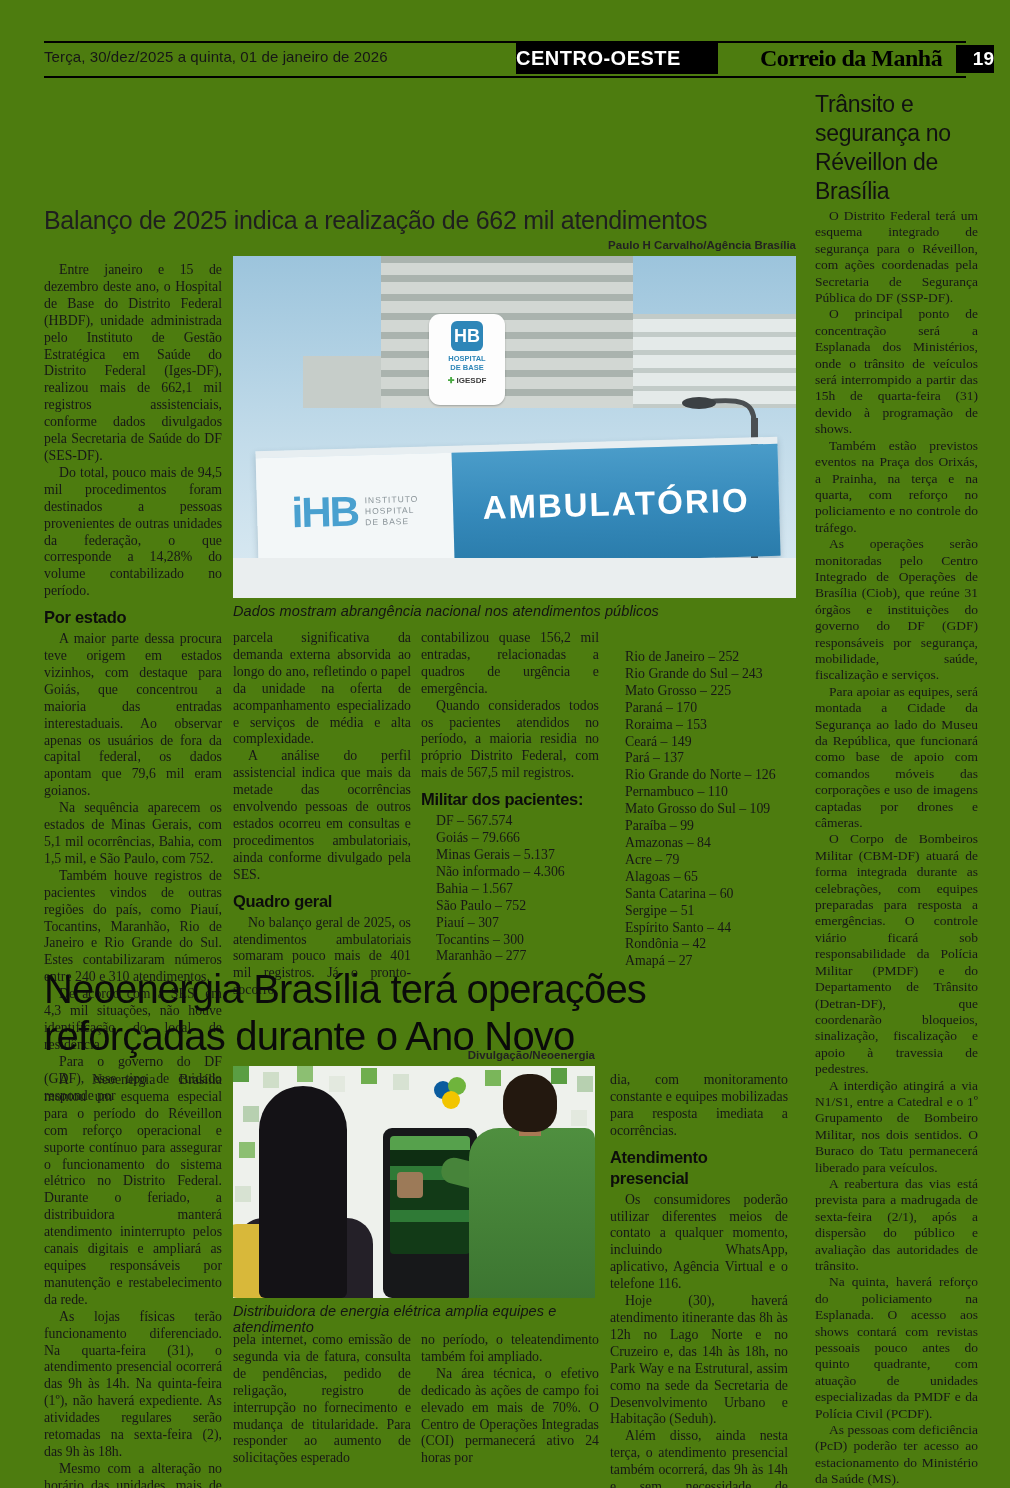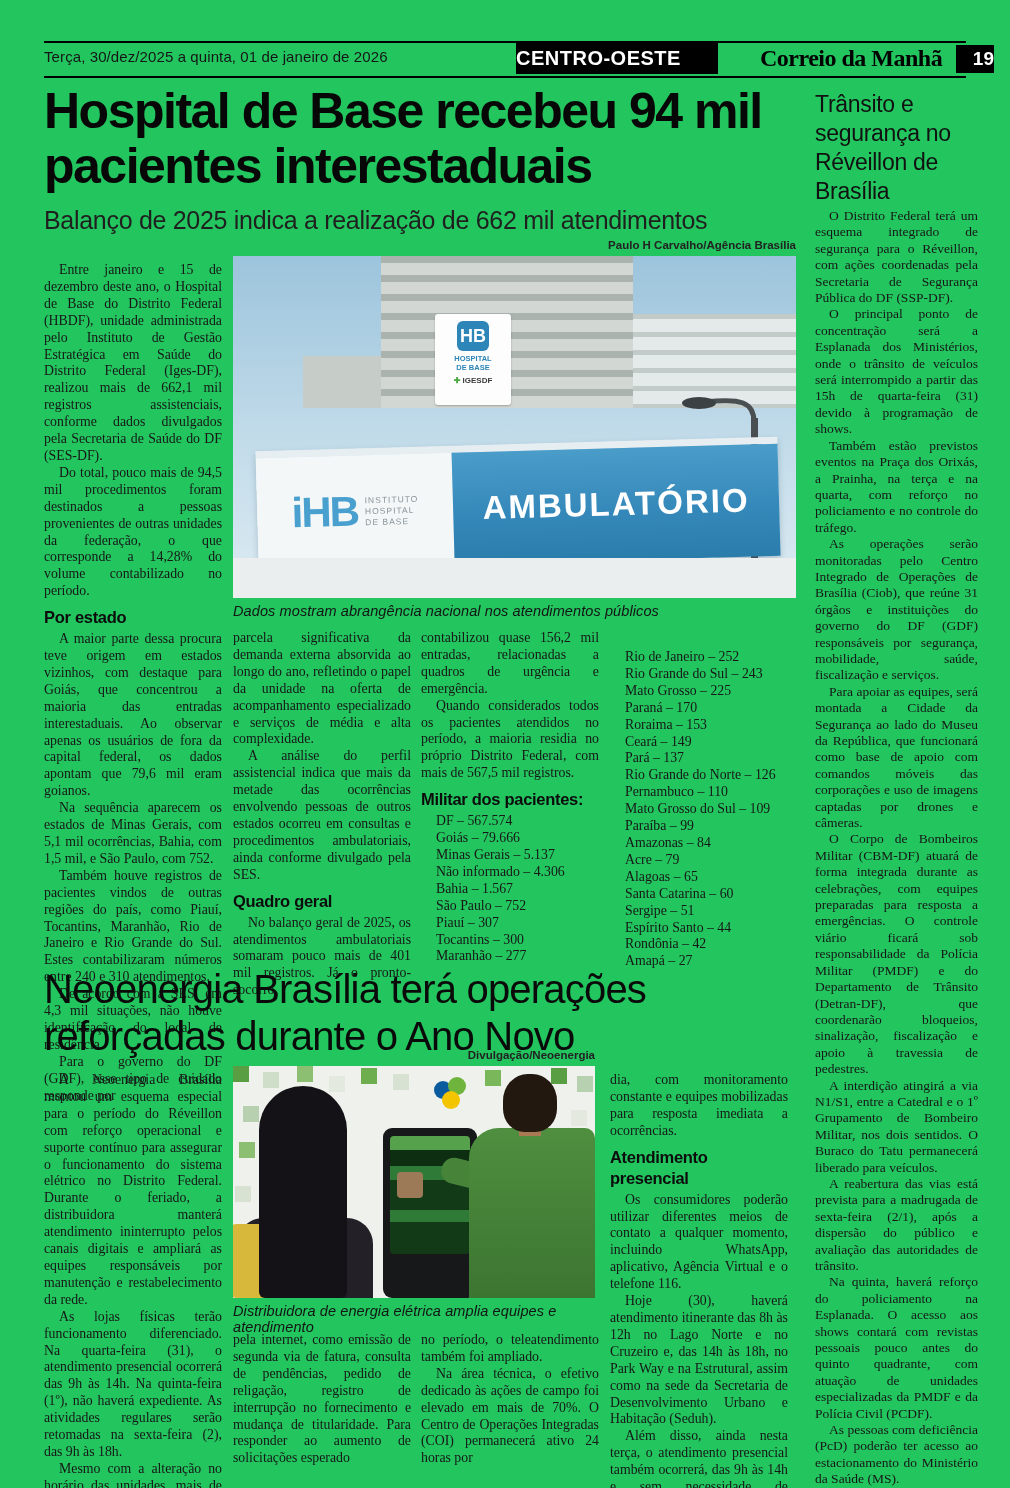--- a/index.html
+++ b/index.html
@@ -1,16 +1,16 @@
 <!DOCTYPE html>
 <html lang="pt-BR"><head>
 <meta charset="utf-8">
 <style>
   html,body{margin:0;padding:0;background:#e9e9e9;}
-  .page{position:relative;width:1010px;height:1488px;margin:0 auto;background:#22c55e;
+  .page{position:relative;width:1010px;height:1488px;margin:0 auto;background:#4d7c0f;
         font-family:"Liberation Serif",serif;color:#1a1a1a;overflow:hidden;}
   .rule{position:absolute;background:#000;}
 
   
   .dateline{position:absolute;left:44px;top:48px;font-family:"Liberation Sans",sans-serif;
             font-size:15px;color:#161616;letter-spacing:.1px;}
   .section-box{position:absolute;left:516px;top:43px;width:202px;height:31px;background:#000;
                display:flex;align-items:center;justify-content:flex-start;}
   .section-box span{color:#fff;font-family:"Liberation Sans",sans-serif;font-weight:bold;
                     font-size:20px;letter-spacing:.5px;}
@@ -50,22 +50,22 @@
   .sidecol .p{margin:0;text-indent:14px;}
 
   
   .photo1{position:absolute;left:233px;top:256px;width:563px;height:342px;overflow:hidden;
           background:linear-gradient(180deg,#9cc4dc 0%,#c3dcea 55%,#dcebf3 100%);}
   .ph1-tower{position:absolute;left:148px;top:0;width:252px;height:152px;background:#d2d7d3;
              background-image:repeating-linear-gradient(180deg,#aab3ae 0 7px,#d2d7d3 7px 19px);}
   .ph1-annex{position:absolute;left:400px;top:58px;width:163px;height:94px;background:#e4eae9;
              background-image:repeating-linear-gradient(180deg,#c2cbc8 0 5px,#e4eae9 5px 18px);}
   .ph1-annex-l{position:absolute;left:70px;top:100px;width:78px;height:52px;background:#c6cdc9;}
-  .hb-panel{position:absolute;left:202px;top:58px;width:76px;height:84px;background:#fdfdfd;
-            border-radius:3px;display:flex;flex-direction:column;align-items:center;padding-top:7px;
+  .hb-panel{position:absolute;left:196px;top:58px;width:76px;height:84px;background:#fdfdfd;
+            border-radius:11px;display:flex;flex-direction:column;align-items:center;padding-top:7px;
             box-shadow:0 1px 2px rgba(0,0,0,.25);}
   .hb-logo{width:32px;height:30px;background:#2e86b8;border-radius:6px;color:#fff;
            font-family:"Liberation Sans",sans-serif;font-weight:bold;font-size:18px;
            display:flex;align-items:center;justify-content:center;}
   .hb-panel .t{font-family:"Liberation Sans",sans-serif;font-weight:bold;font-size:7.5px;
                color:#2e86b8;line-height:9px;margin-top:3px;text-align:center;}
   .hb-panel .g{font-family:"Liberation Sans",sans-serif;font-weight:bold;font-size:8px;
                color:#3c3c3c;margin-top:4px;}
   .hb-panel .g .cross{color:#49a942;}
   .bigsign{position:absolute;left:24px;top:188px;width:522px;height:112px;transform:rotate(-1.6deg);
@@ -119,21 +119,20 @@
   <div class="dateline">Terça, 30/dez/2025 a quinta, 01 de janeiro de 2026</div>
   <div class="section-box">
     <span>CENTRO-OESTE</span>
   </div>
   <div class="masthead">Correio da Manhã</div>
   <div class="pagenum-box">
     <span>19</span>
   </div>
   <div class="rule" style="left:44px;top:76px;width:922px;height:2px;"></div>
 
-  <h1 class="headline1">Hospital de Base recebeu 94 mil pacientes interestaduais</h1>
   <div class="sidebar-title">Trânsito e segurança no Réveillon de Brasília</div>
   <div class="subhead">Balanço de 2025 indica a realização de 662 mil atendimentos</div>
   <div class="credit" style="left:440px;top:239px;width:356px;">Paulo H Carvalho/Agência Brasília</div>
 
   <div class="photo1">
     <div class="ph1-annex-l"></div>
     <div class="ph1-tower"></div>
     <div class="ph1-annex"></div>
     <div class="hb-panel">
       <div class="hb-logo">HB</div>

